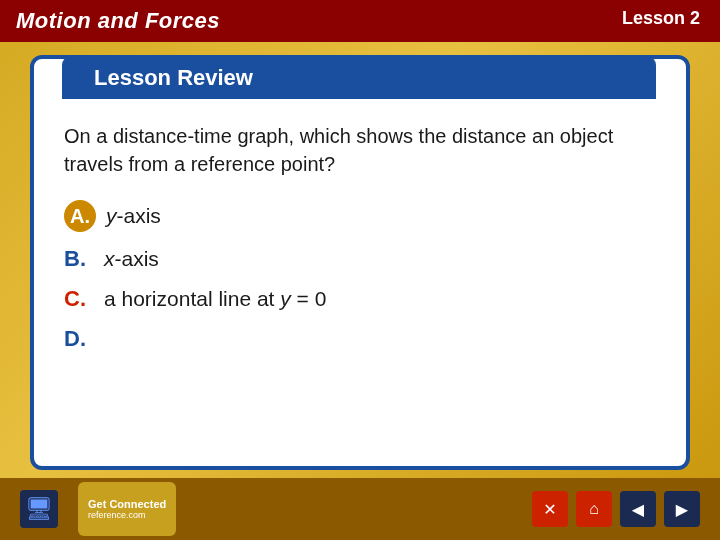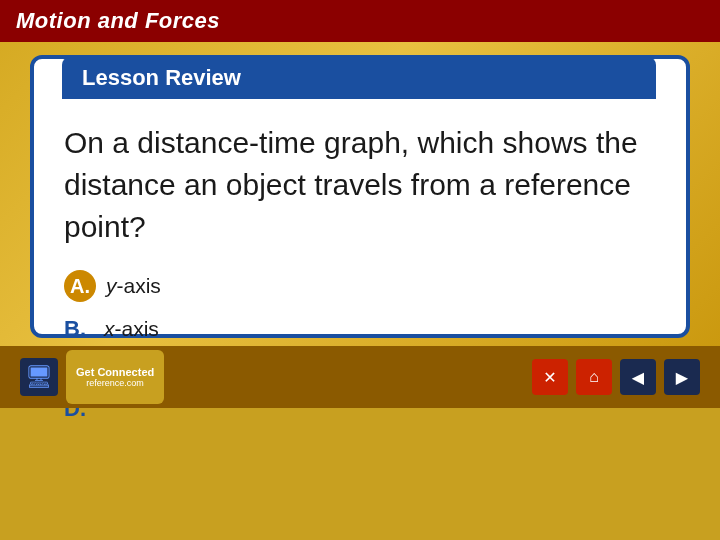--- a/index.html
+++ b/index.html
@@ -7,21 +7,21 @@
     body {
       width: 720px;
       height: 540px;
       overflow: hidden;
       font-family: Arial, sans-serif;
       background: #c8a020;
     }
 
     .slide {
       width: 720px;
-      height: 408px;
+      height: 540px;
       position: relative;
       background: linear-gradient(135deg, #d4a820 0%, #e8c040 40%, #c8950a 100%);
     }
 
     
     .header-bar {
       position: absolute;
       top: 0;
       left: 0;
       width: 100%;
@@ -62,39 +62,39 @@
       padding: 0 30px 24px 30px;
       display: flex;
       flex-direction: column;
     }
 
     
     .lesson-review-banner {
       background: #1a4fa0;
       border-radius: 8px;
       margin: -1px -1px 0 -1px;
-      padding: 8px 20px;
+      padding: 8px 32px;
       margin-bottom: 18px;
       position: relative;
       top: -1px;
       left: -1px;
       right: -1px;
       width: calc(100% + 2px);
       border-radius: 8px 8px 0 0;
     }
 
     .lesson-review-text {
       color: #ffffff;
       font-size: 22px;
       font-weight: bold;
     }
 
     
     .question-text {
-      font-size: 30px;
+      font-size: 20px;
       color: #1a1a1a;
       line-height: 1.4;
       margin-bottom: 22px;
       padding-top: 4px;
     }
 
     
     .answer-option {
       display: flex;
       align-items: baseline;
@@ -153,22 +153,22 @@
       justify-content: space-between;
       padding: 0 20px;
     }
 
     .get-connected-box {
       background: #c8a020;
       border-radius: 6px;
       padding: 16px 10px;
       display: flex;
       flex-direction: column;
-      align-items: center;
       min-width: 90px;
+      margin-left: 12px;
     }
 
     .get-connected-label {
       color: #ffffff;
       font-size: 11px;
       font-weight: bold;
       white-space: nowrap;
     }
 
     .get-connected-url {
@@ -219,20 +219,21 @@
       gap: 8px;
     }
   </style>
 </head>
 <body>
 
 <div class="slide">
 
   <div class="header-bar">
     <span class="header-title">Motion and Forces</span>
+    <span class="lesson-label">Lesson 2</span>
   </div>
 
   <div class="content-card">
 
     <div class="lesson-review-banner">
       <span class="lesson-review-text">Lesson Review</span>
     </div>
 
     <div class="question-text">On a distance-time graph, which shows the distance an object travels from a reference point?</div>
 
@@ -241,20 +242,21 @@
       <span class="option-text"><em>y</em>-axis</span>
     </div>
 
     <div class="answer-option">
       <span class="option-letter blue">B.</span>
       <span class="option-text"><em>x</em>-axis</span>
     </div>
 
     <div class="answer-option">
       <span class="option-letter red">C.</span>
+      <span class="option-text">a horizontal line at <em>y</em> = 0</span>
     </div>
 
     <div class="answer-option">
       <span class="option-letter blue">D.</span>
     </div>
 
   </div>
 
   <div class="bottom-bar">
     <div class="bottom-left">

